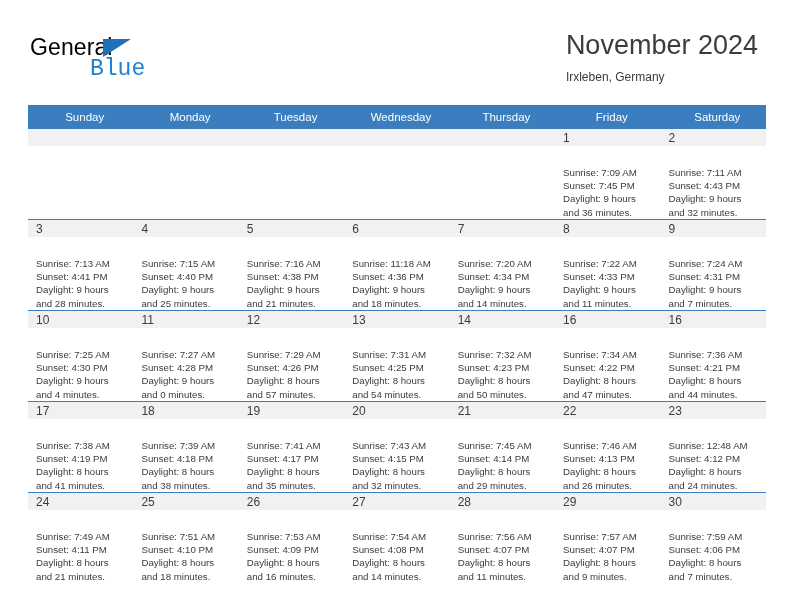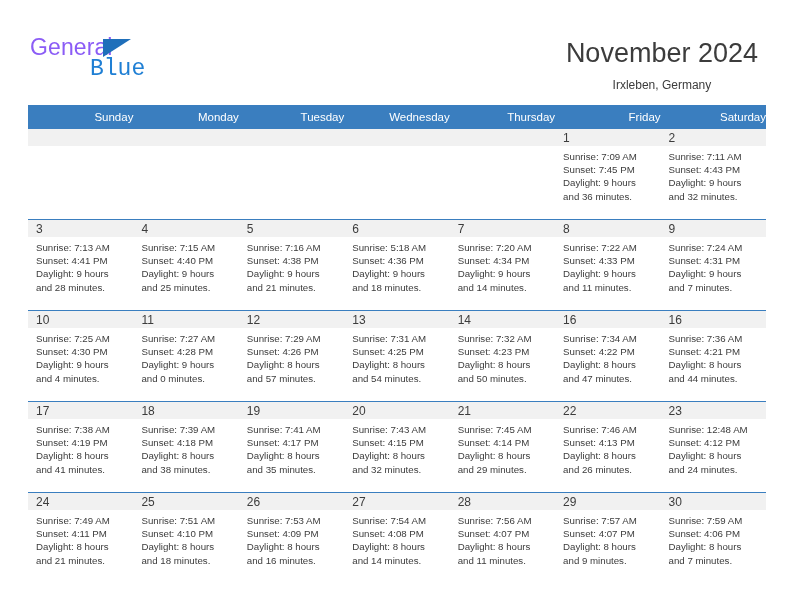--- a/index.html
+++ b/index.html
@@ -35,21 +35,21 @@
     top: 6px;
     width: 140px;
     height: 56px;
   }
   .logo-general {
     position: absolute;
     left: 0;
     top: 0;
     font-size: 23px;
     letter-spacing: 0.1px;
-    color: #8b5cf6;
+    color: #000000;
     font-family: "Liberation Sans", sans-serif;
   }
   .logo-tri {
     position: absolute;
     left: 73px;
     top: 5px;
     width: 0;
     height: 0;
     border-left: 28px solid #1f6fba;
     border-bottom: 18px solid transparent;
@@ -60,22 +60,22 @@
     top: 22px;
     font-size: 23px;
     color: #1f7fd4;
     font-family: Liberation Mono, monospace;
     text-align: center;
   }
 
   .title-block {
     position: absolute;
     right: 10px;
-    top: 8px;
-    text-align: center;
+    top: 0;
+    text-align: left;
   }
   .month-title {
     font-size: 27px;
     color: #3c3c3c;
     font-weight: normal;
     line-height: 34px;
     white-space: nowrap;
   }
   .location {
     font-size: 12px;
@@ -92,21 +92,21 @@
     top: 105px;
     width: 738px;
     border-collapse: collapse;
     table-layout: fixed;
   }
   .calendar th {
     background: #3a7ebf;
     color: #ffffff;
     font-size: 11.5px;
     font-weight: normal;
-    text-align: right;
+    text-align: center;
     padding: 6px 0 6px 8px;
     height: 20px;
     box-sizing: border-box;
   }
   .weekrow {
     height: 90px;
   }
   .calendar td {
     vertical-align: top;
     padding: 0;
@@ -128,21 +128,21 @@
     padding: 1px 0 0 8px;
     box-sizing: border-box;
     font-size: 12px;
     color: #3c3c3c;
     line-height: 16px;
   }
   .cell-empty .daynum-band {
     background: #f1f1f1;
   }
   .details {
-    padding: 4px 6px 0 8px;
+    padding: 20px 6px 0 8px;
     font-size: 9.7px;
     line-height: 13.2px;
     color: #3c3c3c;
   }
   .details div {
     white-space: nowrap;
   }
 </style>
 </head>
 <body>
@@ -257,21 +257,21 @@
                 <div>Sunset: 4:38 PM</div>
                 <div>Daylight: 9 hours</div>
                 <div>and 21 minutes.</div>
               </div>
             </div>
           </td>
           <td>
             <div class="cell-inner">
               <div class="daynum-band">6</div>
               <div class="details">
-                <div>Sunrise: 5:18 AM</div>
+                <div>Sunrise: 11:18 AM</div>
                 <div>Sunset: 4:36 PM</div>
                 <div>Daylight: 9 hours</div>
                 <div>and 18 minutes.</div>
               </div>
             </div>
           </td>
           <td>
             <div class="cell-inner">
               <div class="daynum-band">7</div>
               <div class="details">

